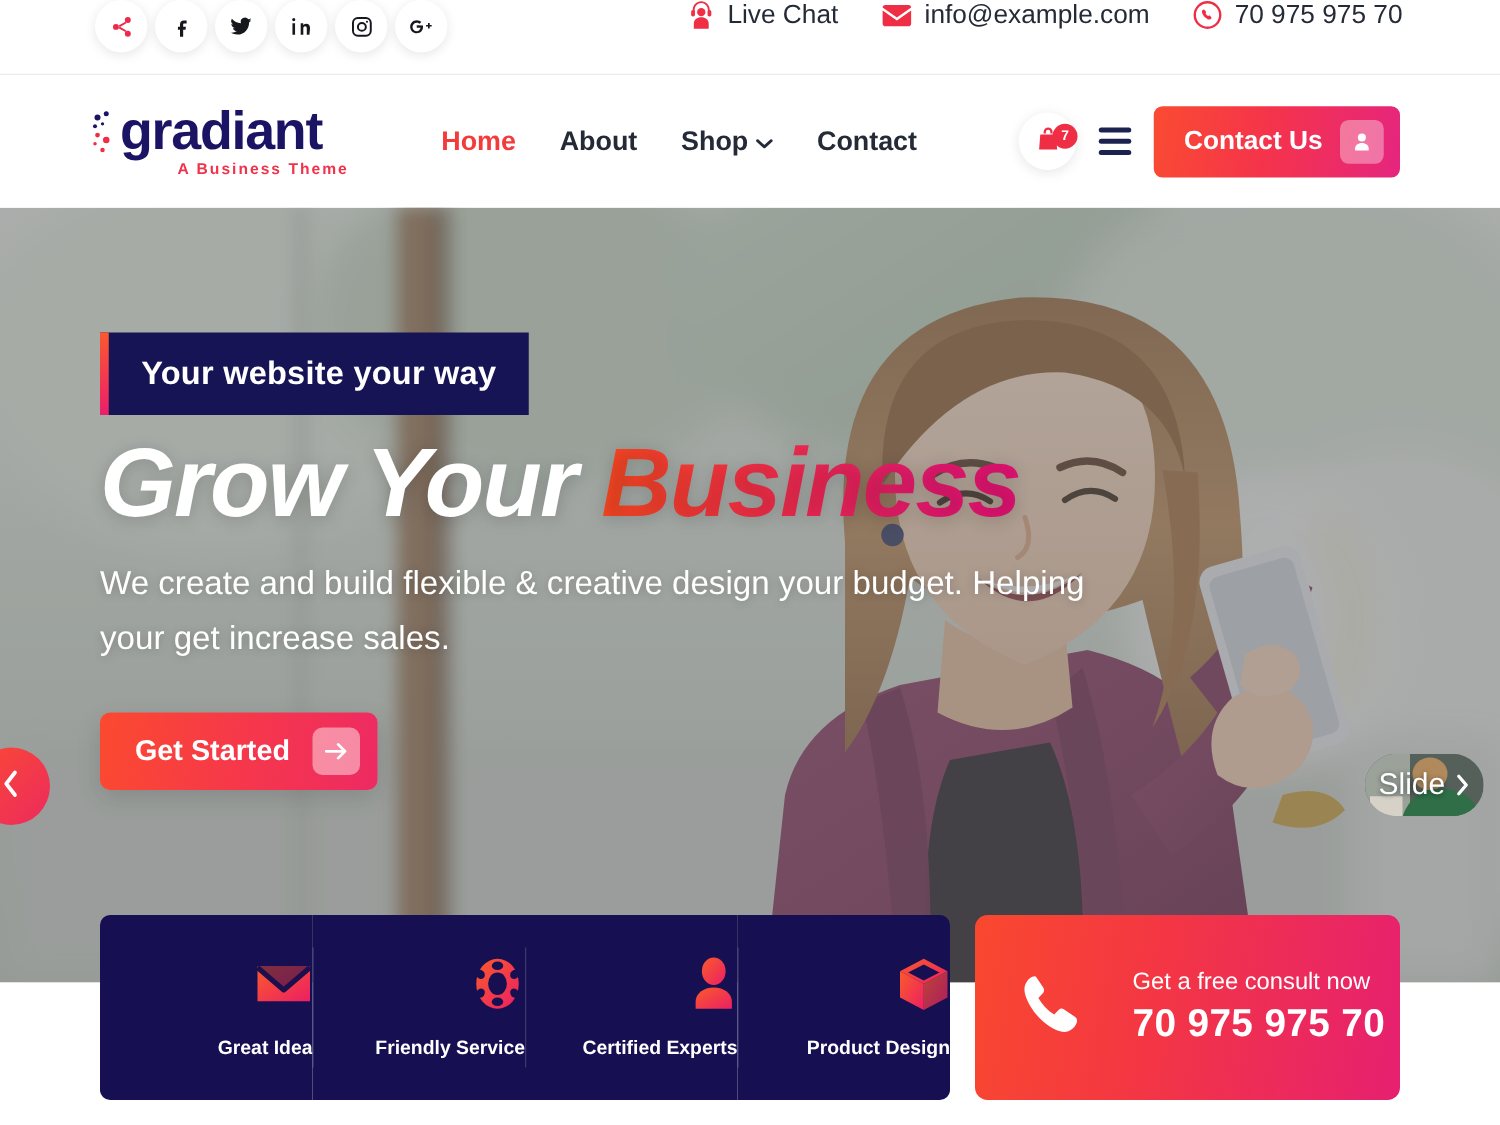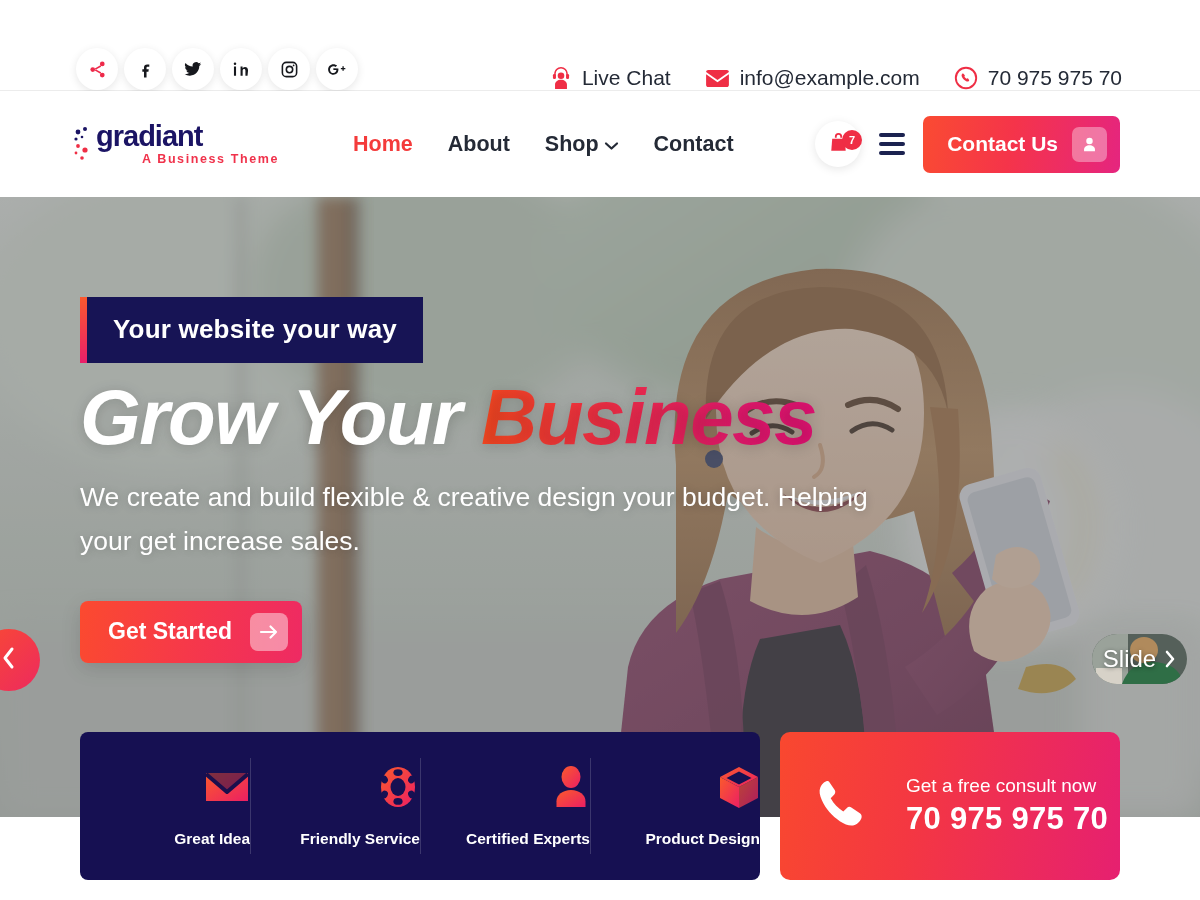--- a/index.html
+++ b/index.html
@@ -6,22 +6,22 @@
   * { margin:0; padding:0; box-sizing:border-box; }
   html, body {
     width:1200px; height:900px;
     font-family:"Liberation Sans", sans-serif;
     background:#ffffff;
     overflow:hidden;
   }
 
   
   .topbar {
-    height:91px;
-    display:flex; align-items:flex-end;
+    height:60px;
+    display:flex; align-items:flex-start;
     border-bottom:1px solid #ececec;
     background:#fff;
     position:relative;
   }
   .social-row { display:flex; gap:6px; margin-left:76px; }
   .social-btn {
     width:42px; height:42px; border-radius:50%;
     background:#fff;
     box-shadow:0 2px 9px rgba(0,0,0,.10);
     display:flex; align-items:center; justify-content:center;
@@ -43,21 +43,21 @@
 
   
   .header {
     height:106px;
     display:flex; align-items:center;
     background:#fff;
     position:relative; z-index:20;
   }
   .logo-wrap { margin-left:76px; width:205px; cursor:pointer; }
   .logo-main {
-    font-size:29px; font-weight:bold; letter-spacing:-1px;
+    font-size:43px; font-weight:bold; letter-spacing:-1px;
     color:#1b1464; line-height:1;
     position:relative; padding-left:20px;
   }
   .logo-dots {
     position:absolute; left:-2px; top:4px;
     width:22px; height:36px;
   }
   .logo-sub {
     color:#f0324b; font-size:12.5px; font-weight:bold;
     letter-spacing:1.6px; text-align:right;

